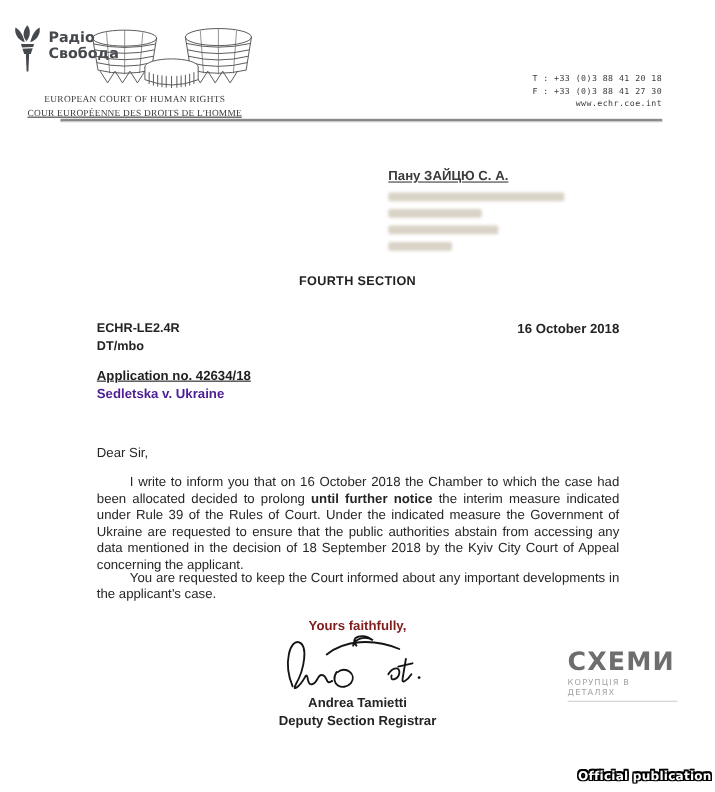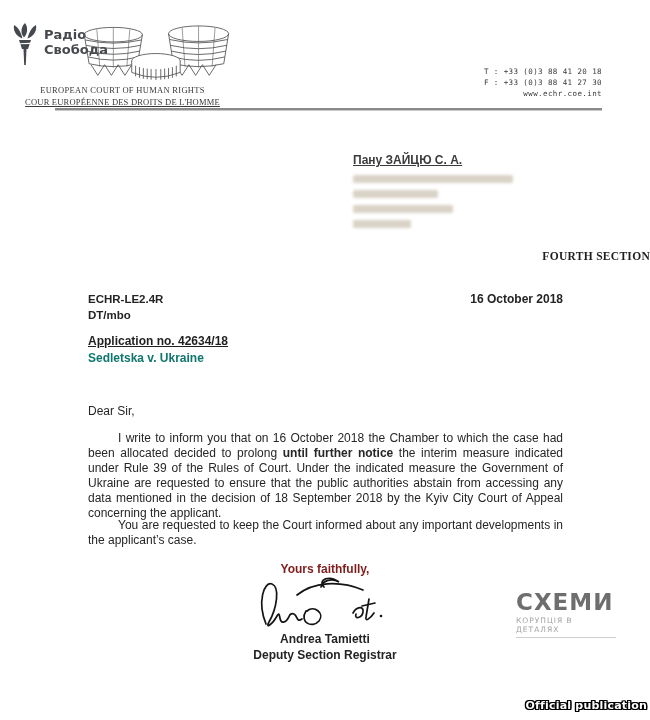--- a/index.html
+++ b/index.html
@@ -21,26 +21,26 @@
            letter-spacing:.4px;line-height:11px;color:#3a3a3a;}
   .rule{left:55px;top:108px;width:547px;height:2px;background:#8a8a8a;border-bottom:1px solid #c9c9c9;}
 
   
   .addressee{left:353px;top:153px;}
   .addr-name{font-weight:bold;font-size:12px;color:#3b3b3b;margin-bottom:8px;text-decoration:underline;}
   .redacted{height:8px;background:#d9d2c6;border-radius:2px;filter:blur(1.6px);margin-bottom:7px;}
   .r1{width:160px;} .r2{width:85px;} .r3{width:100px;} .r4{width:58px;}
 
   
-  .section-title{left:0;top:250px;width:650px;text-align:right;
-                 font-weight:bold;font-size:11.5px;letter-spacing:.3px;color:#1f1f1f;font-family:Liberation Serif, serif;}
+  .section-title{left:0;top:250px;width:650px;text-align:center;
+                 font-weight:bold;font-size:11.5px;letter-spacing:.3px;color:#1f1f1f;}
   .refs{left:88px;top:291px;font-weight:bold;font-size:11.5px;line-height:16px;color:#242424;}
   .date{left:88px;top:292px;width:475px;text-align:right;font-weight:bold;font-size:12px;color:#242424;}
   .application{left:88px;top:334px;font-weight:bold;font-size:12px;text-decoration:underline;color:#1f1f1f;}
-  .case-name{left:88px;top:351px;font-weight:bold;font-size:12px;color:#0f766e;}
+  .case-name{left:88px;top:351px;font-weight:bold;font-size:12px;color:#4c1d95;}
   .salutation{left:88px;top:404px;font-size:12px;}
   .para{left:88px;width:475px;font-size:12px;line-height:15px;text-align:justify;text-indent:30px;}
   .para1{top:431px;}
   .para2{top:518px;}
 
   
   .closing{left:0;top:562px;width:650px;text-align:center;font-size:12px;font-weight:bold;color:#7f1d1d;}
   .sig{left:253px;top:572px;}
   .signer-name{left:0;top:632px;width:650px;text-align:center;font-weight:bold;font-size:12px;color:#242424;}
   .signer-title{left:0;top:648px;width:650px;text-align:center;font-weight:bold;font-size:12px;color:#242424;}

